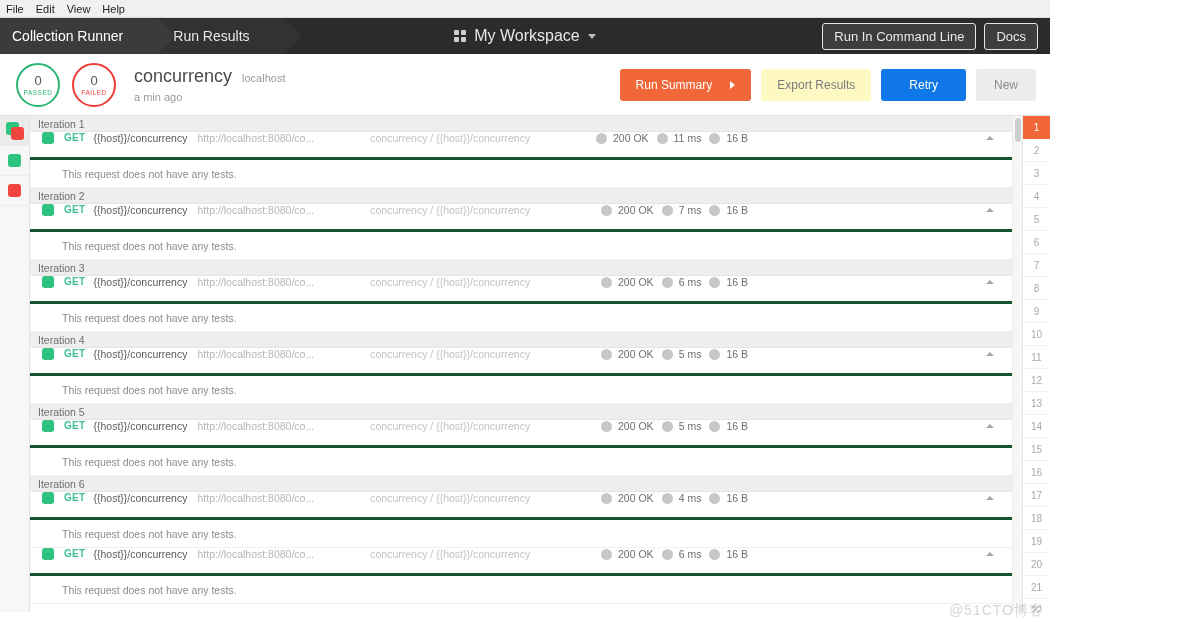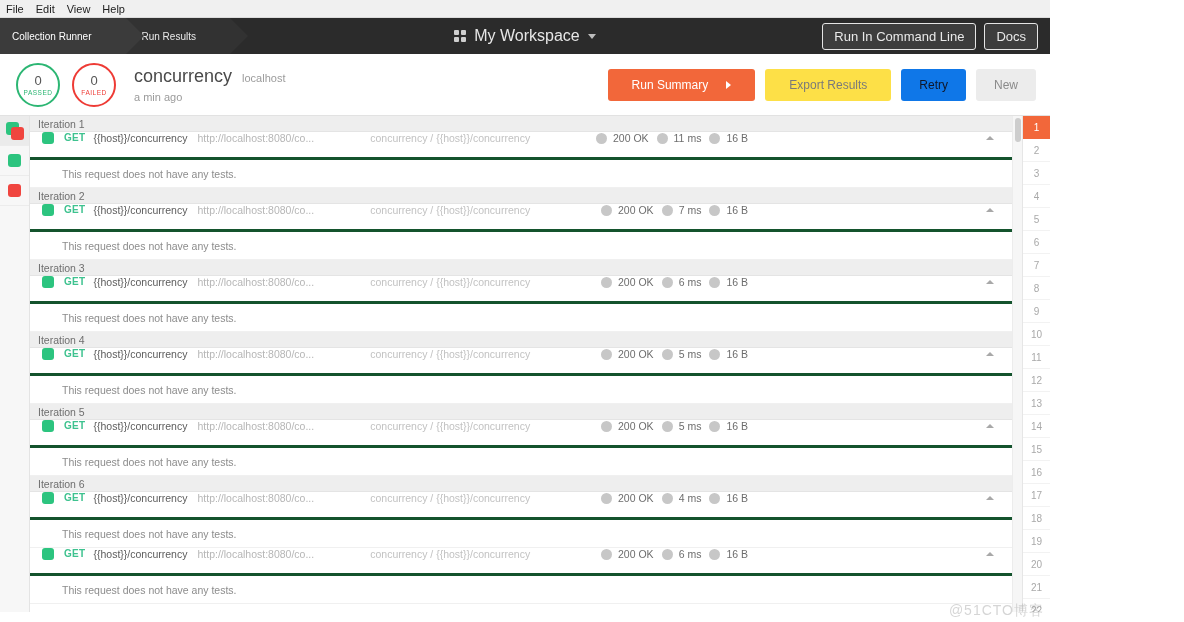--- a/index.html
+++ b/index.html
@@ -33,21 +33,21 @@
     background: #2b2b2b;
     display: flex;
     align-items: stretch;
     position: relative;
   }
   .tabs { display: flex; align-items: stretch; }
   .tab {
     position: relative;
     display: flex; align-items: center;
     padding: 0 34px 0 16px;
-    font-size: 10px;
+    font-size: 14px;
     color: #d6d6d6;
     white-space: nowrap;
   }
   .tab.t1 { background: #3b3b3b; color: #ffffff; padding-left: 12px; }
   .tab.t2 { background: #323232; color: #e8e8e8; }
   
   .tab::after {
     content: "";
     position: absolute;
     right: -18px; top: 0;
@@ -125,34 +125,34 @@
   .runinfo { margin-left: 6px; }
   .runinfo .l1 { display: flex; align-items: baseline; gap: 10px; }
   .run-name { font-size: 18px; color: #4a4a4a; font-weight: 400; }
   .run-env  { font-size: 11px; color: #9b9b9b; }
   .run-when { font-size: 11px; color: #9b9b9b; margin-top: 4px; }
 
   .actions { margin-left: auto; display: flex; align-items: center; gap: 10px; }
   .btn {
     border: none; border-radius: 3px;
     font-size: 12px;
-    padding: 9px 24px;
+    padding: 9px 16px;
     cursor: pointer;
     white-space: nowrap;
     font-family: inherit;
   }
   .btn.orange { background: #f2673a; color: #fff; display: flex; align-items: center; gap: 18px; }
   .btn.orange .tri {
     width: 0; height: 0;
     border-top: 4px solid transparent;
     border-bottom: 4px solid transparent;
     border-left: 5px solid #fff;
   }
-  .btn.grey  { background: #fde047; color: #7a7a7a; }
-  .btn.blue  { background: #0f77e8; color: #0f172a; padding: 9px 18px; }
+  .btn.grey  { background: #fef9c3; color: #7a7a7a; }
+  .btn.blue  { background: #0f77e8; color: #ffffff; padding: 9px 28px; }
   .btn.plain { background: #ececec; color: #8a8a8a; padding: 9px 18px; }
 
   
   .body {
     display: flex;
     height: 496px;
     background: #ffffff;
   }
 
   

